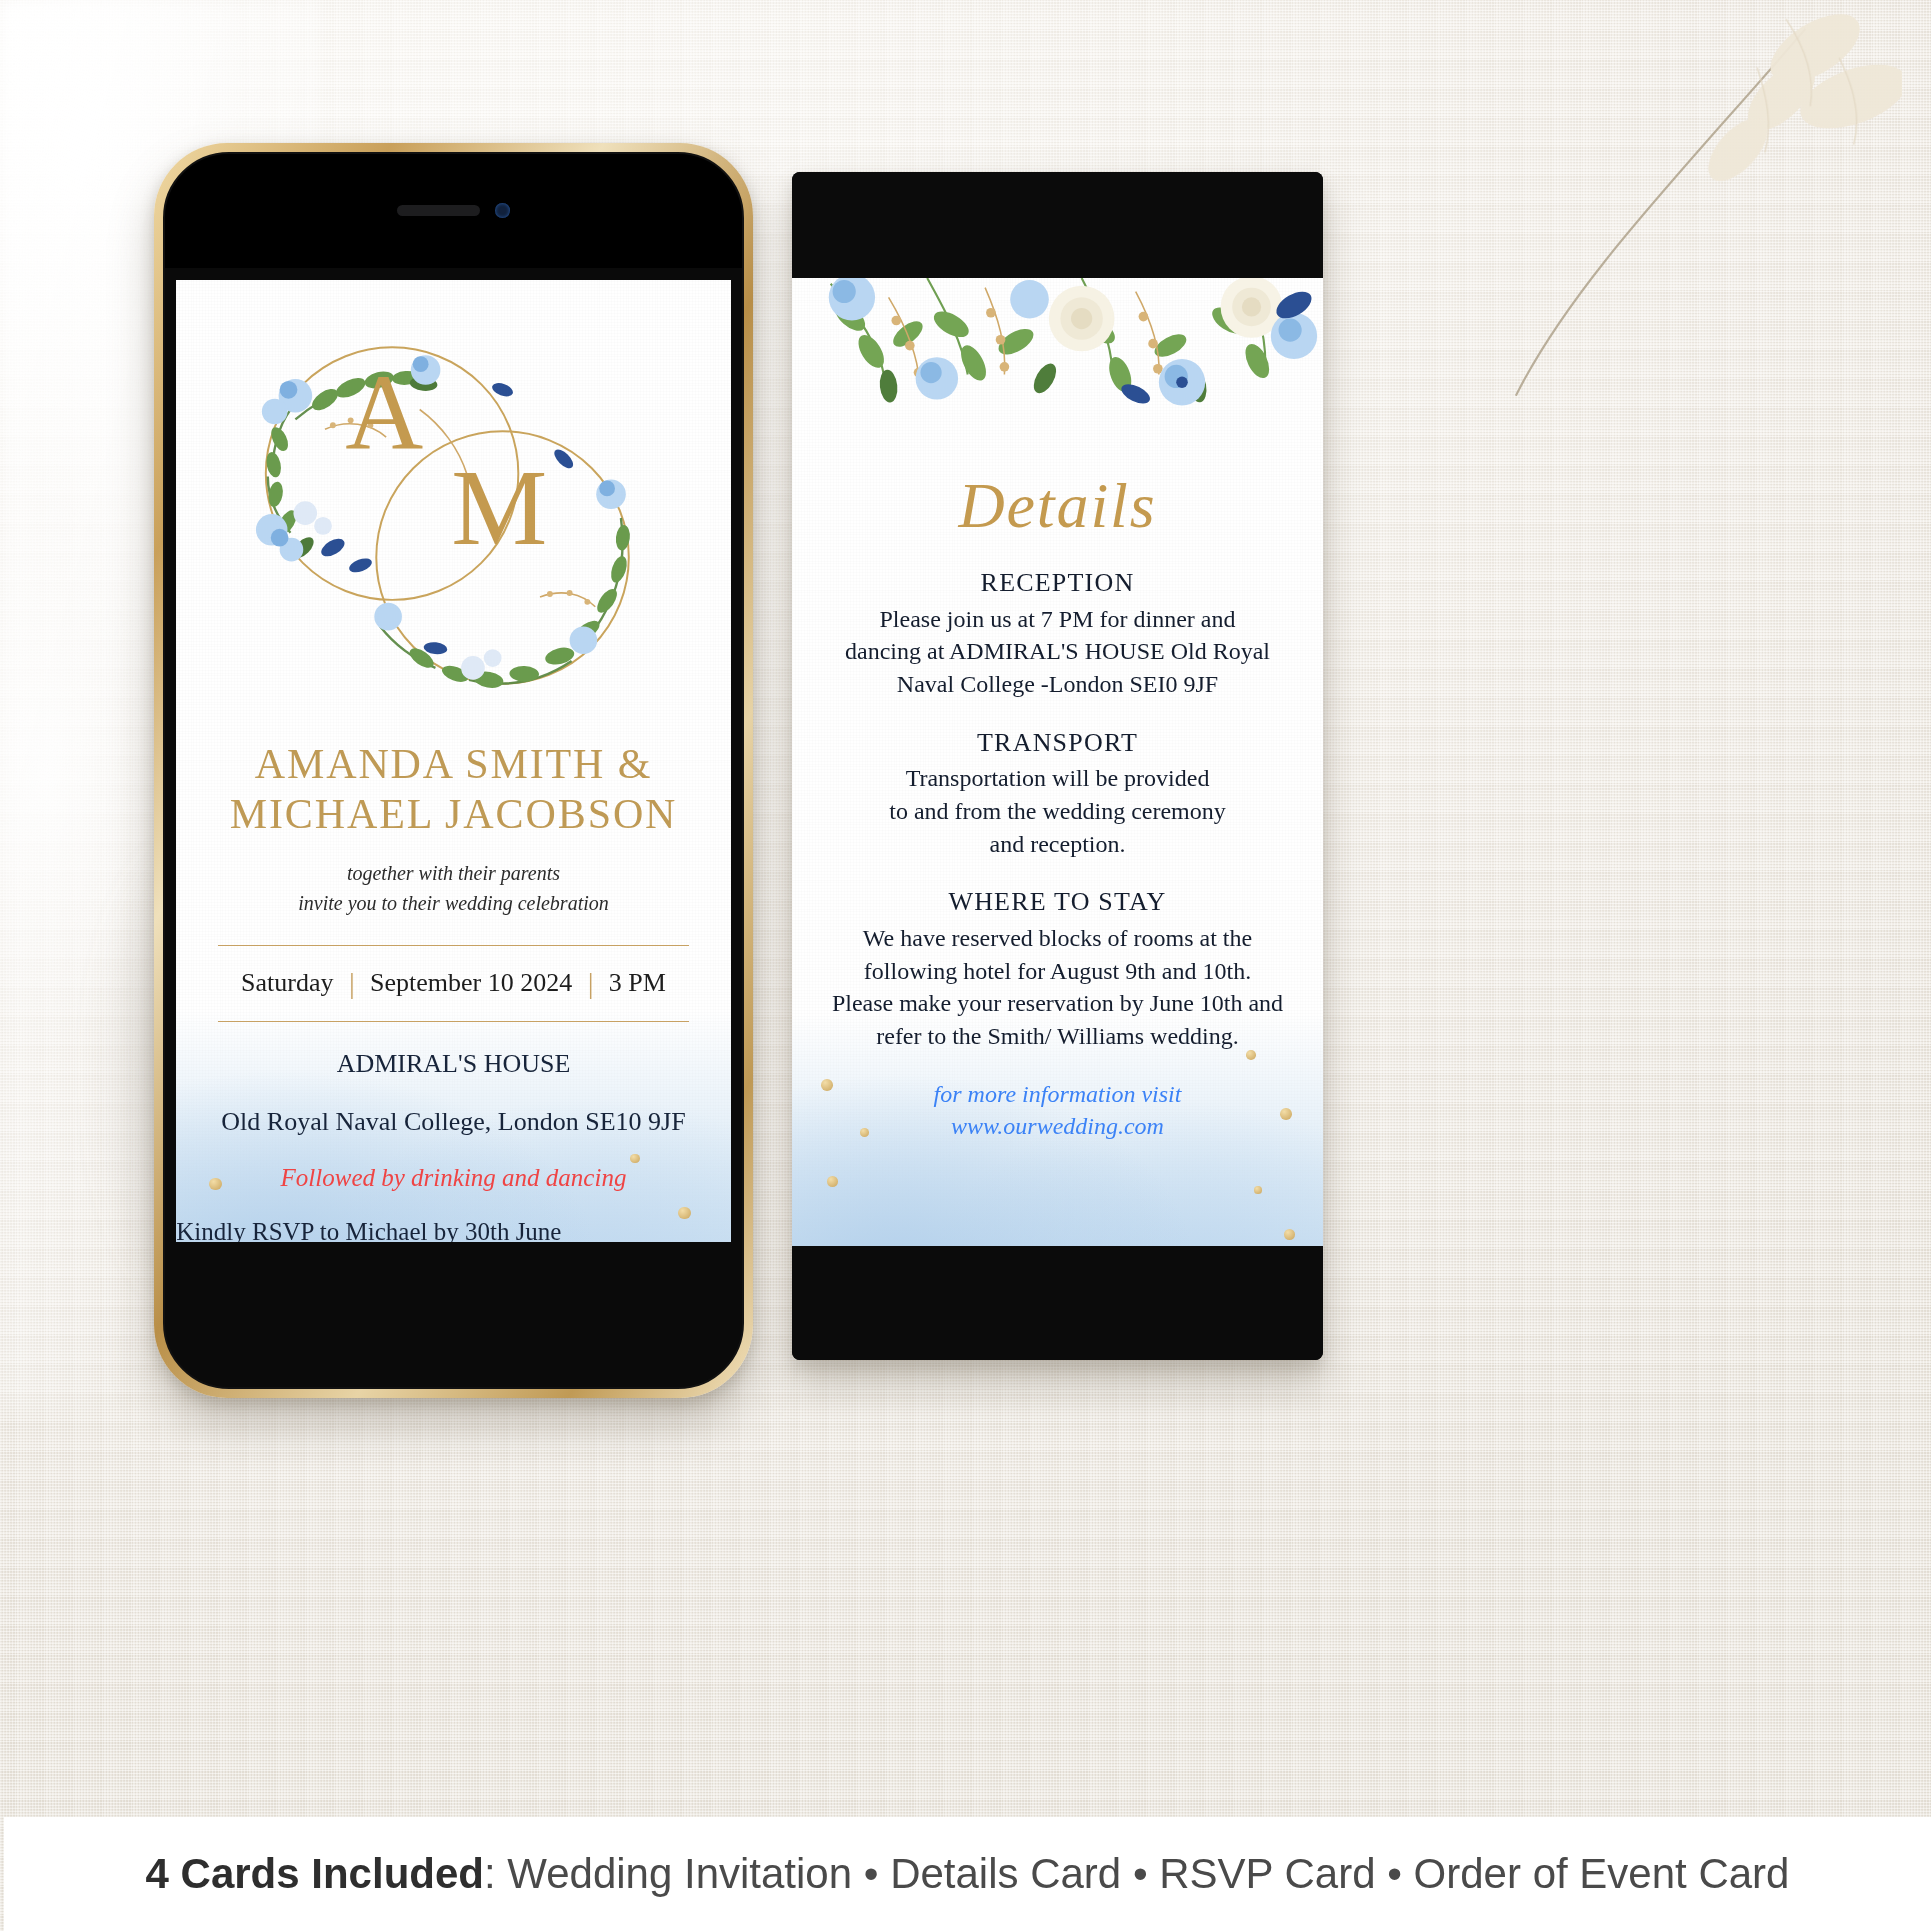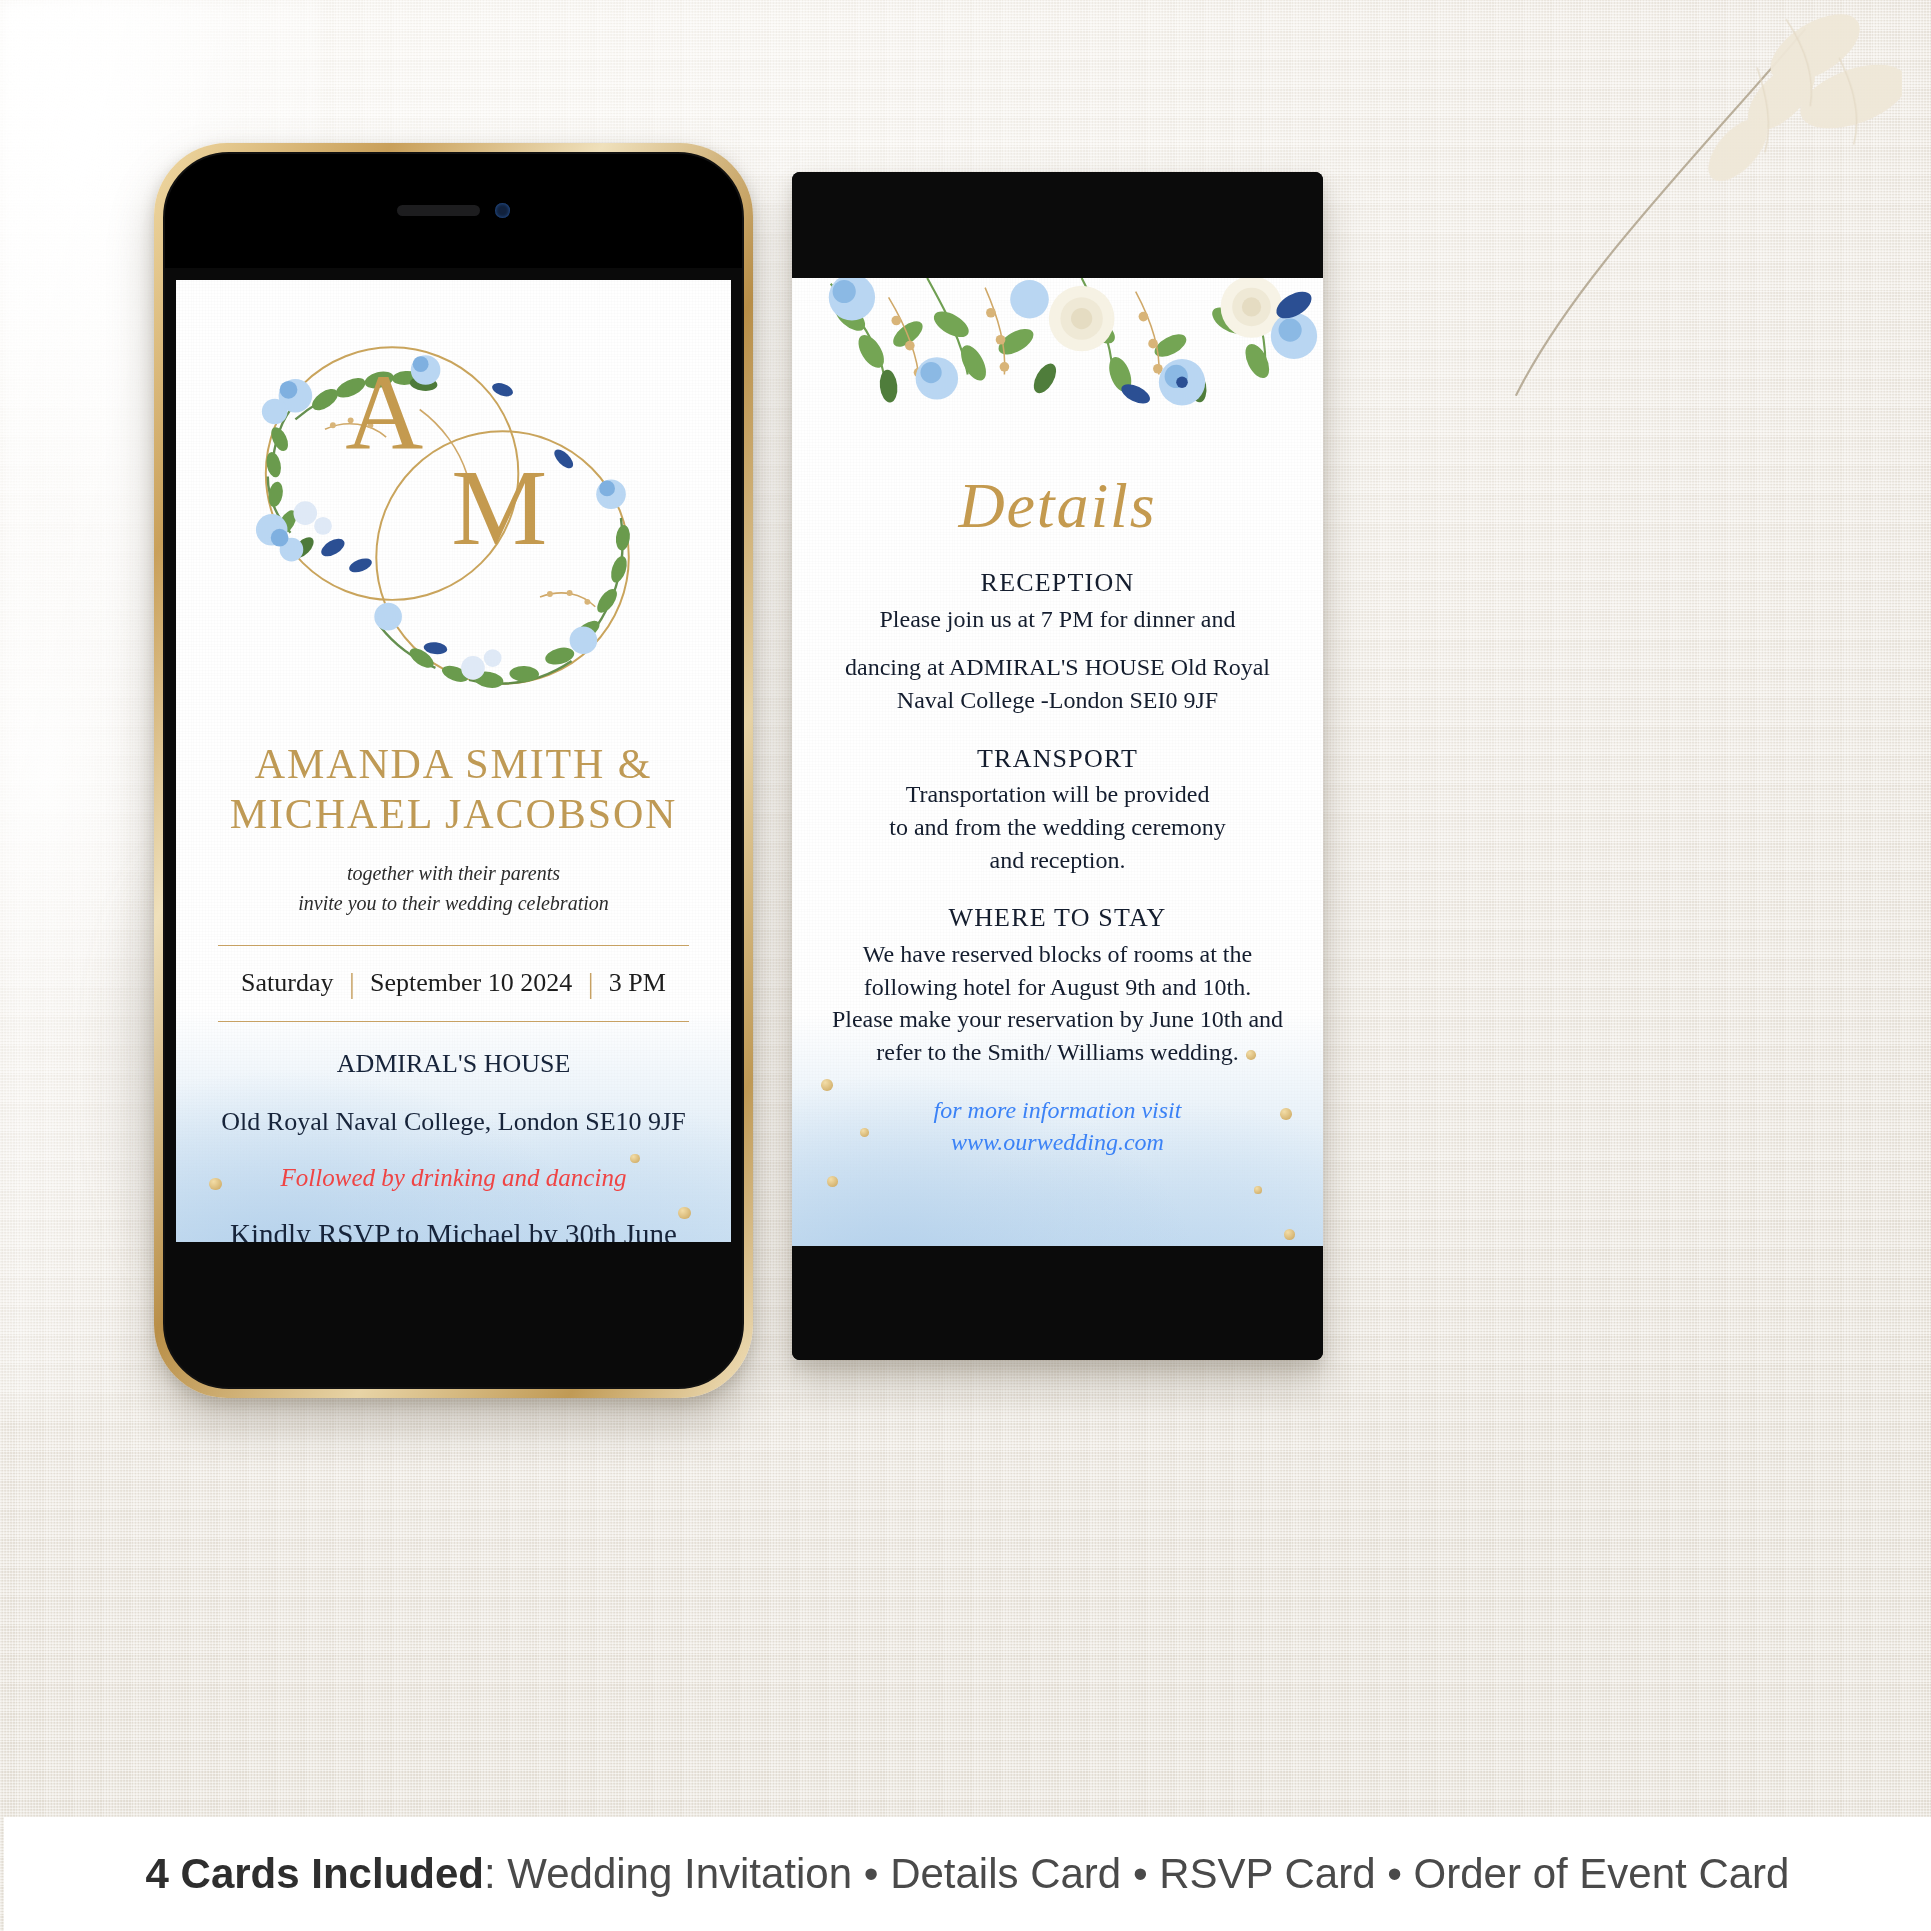--- a/index.html
+++ b/index.html
@@ -101,21 +101,21 @@
     font-size:42px;line-height:1.18;font-family:"Liberation Serif",serif;
   }
   .inv-sub{
     text-align:center;color:#2b2b2b;font-style:italic;font-size:20px;line-height:1.42;margin-top:19.3px;
   }
   .rulebox{margin:27px 42px 0 42px;border-top:1.9px solid #c7a163;border-bottom:1.9px solid #c7a163;padding:21px 0;}
   .ruleline{display:flex;align-items:center;justify-content:center;color:#1d1d1d;font-size:26px;}
   .ruleline span.sep{color:#c7a163;margin:0 15.4px;font-size:29px;}
   .inv-venue{text-align:center;color:#17243a;font-size:26px;line-height:1.3;margin-top:25px;}
   .inv-ital{text-align:center;color:#ef4444;font-style:italic;font-size:25px;margin-top:25px;}
-  .inv-rsvp{text-align:center;color:#17243a;font-size:29px;line-height:1.34;margin-top:23px;}
+  .inv-rsvp{color:#17243a;font-size:25px;line-height:1.34;margin-top:23px;}
 
   
   .monogram-wrap{position:relative;height:434px;}
   .mono-letter{
     position:absolute;color:#c49a4f;font-family:"Liberation Serif",serif;
     font-size:108px;letter-spacing:1.9px;
   }
 
   
   .details-script{
@@ -399,21 +399,21 @@
       <div class="gdot" style="left:492px;top:951px;width:10.6px;height:10.6px;"></div>
     </div>
 
     <div style="position:relative;padding-top:191px;">
       <div class="details-script">Details</div>
 
       <div style="padding:0 25px;margin-top:25px;">
         <div>
           <div class="d-head" style="margin-top:0;">RECEPTION</div>
           <div class="d-body">Please join us at 7 PM for dinner and</div>
-          <div class="d-body" style="margin-top:16px;">dancing at ADMIRAL'S HOUSE Old Royal</div>
+          <div class="d-body" style="margin-top:0;">dancing at ADMIRAL'S HOUSE Old Royal</div>
           <div class="d-body" style="margin-top:0;">Naval College -London SEI0 9JF</div>
         </div>
 
         <div>
           <div class="d-head">TRANSPORT</div>
           <div class="d-body">Transportation will be provided</div>
           <div class="d-body" style="margin-top:0;">to and from the wedding ceremony</div>
           <div class="d-body" style="margin-top:0;">and reception.</div>
         </div>
 

